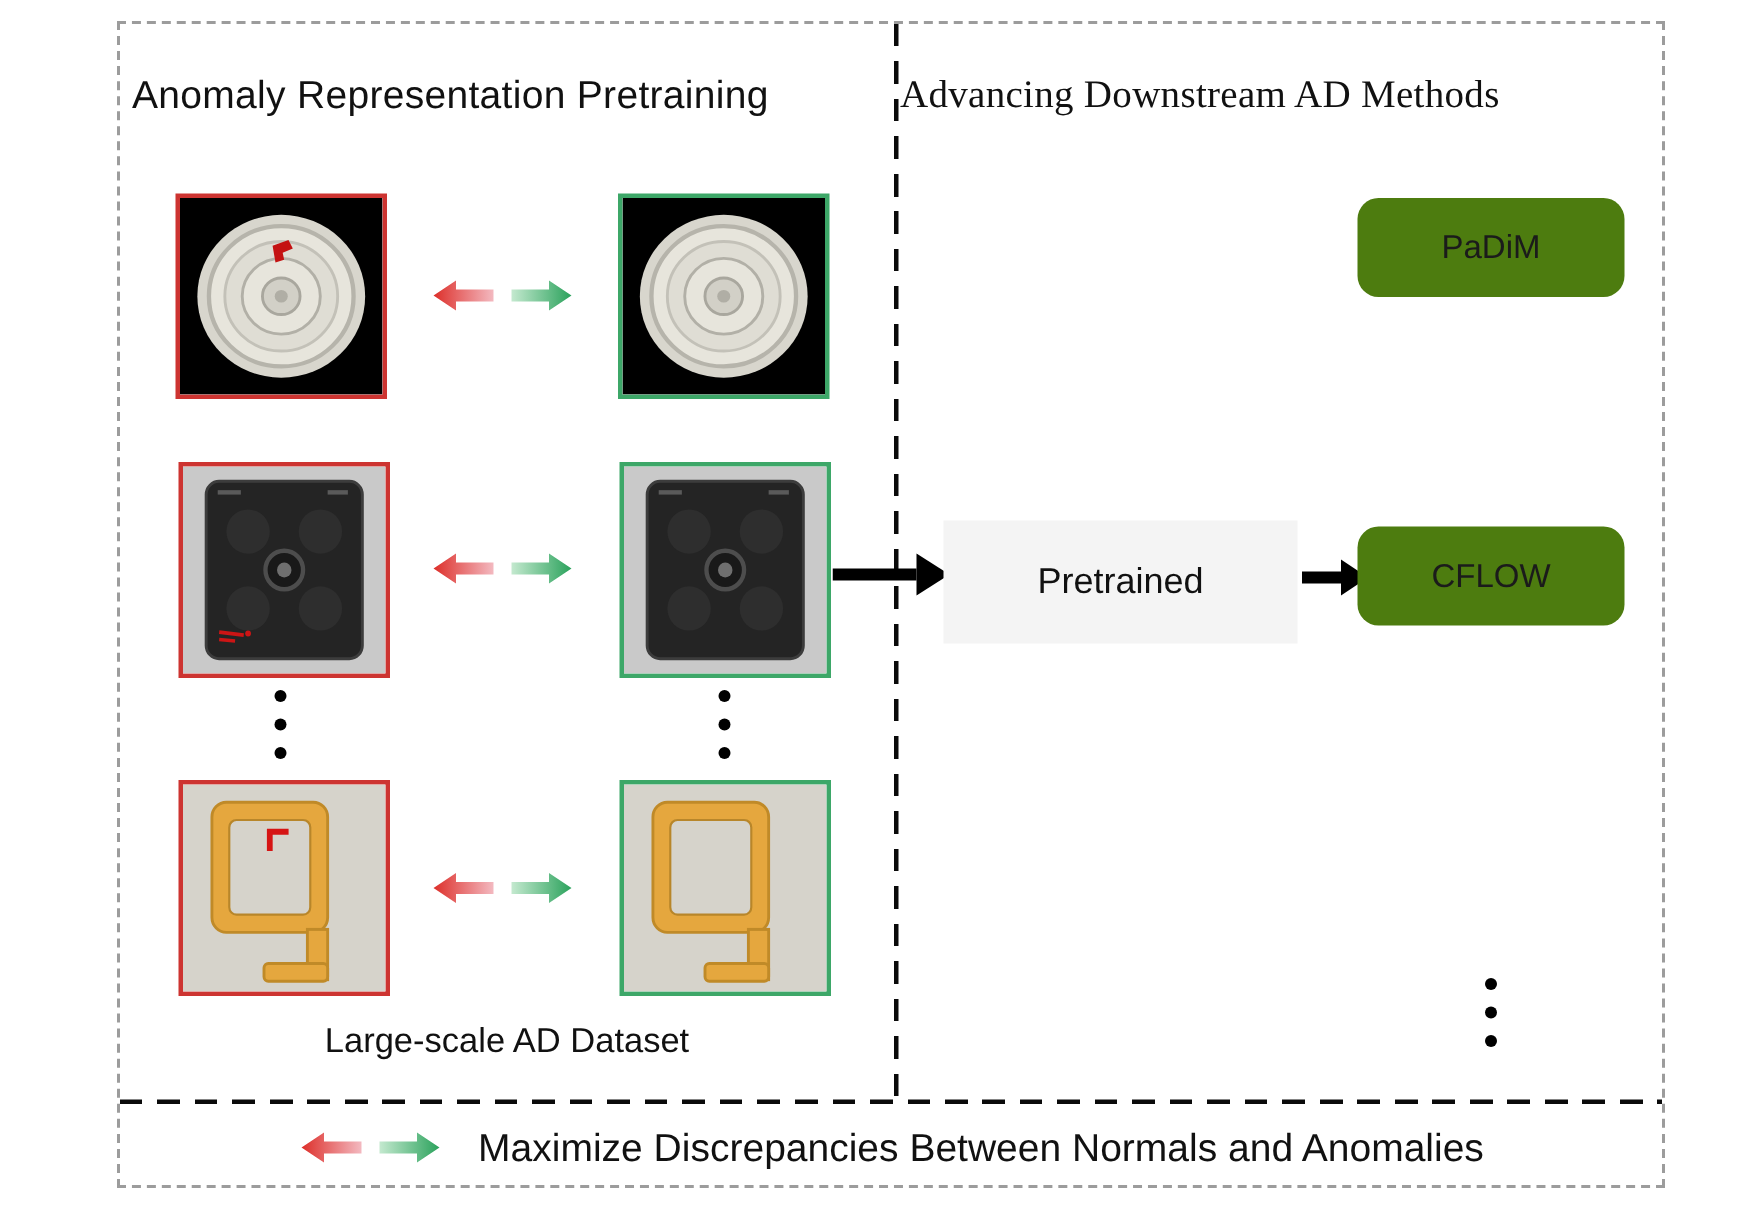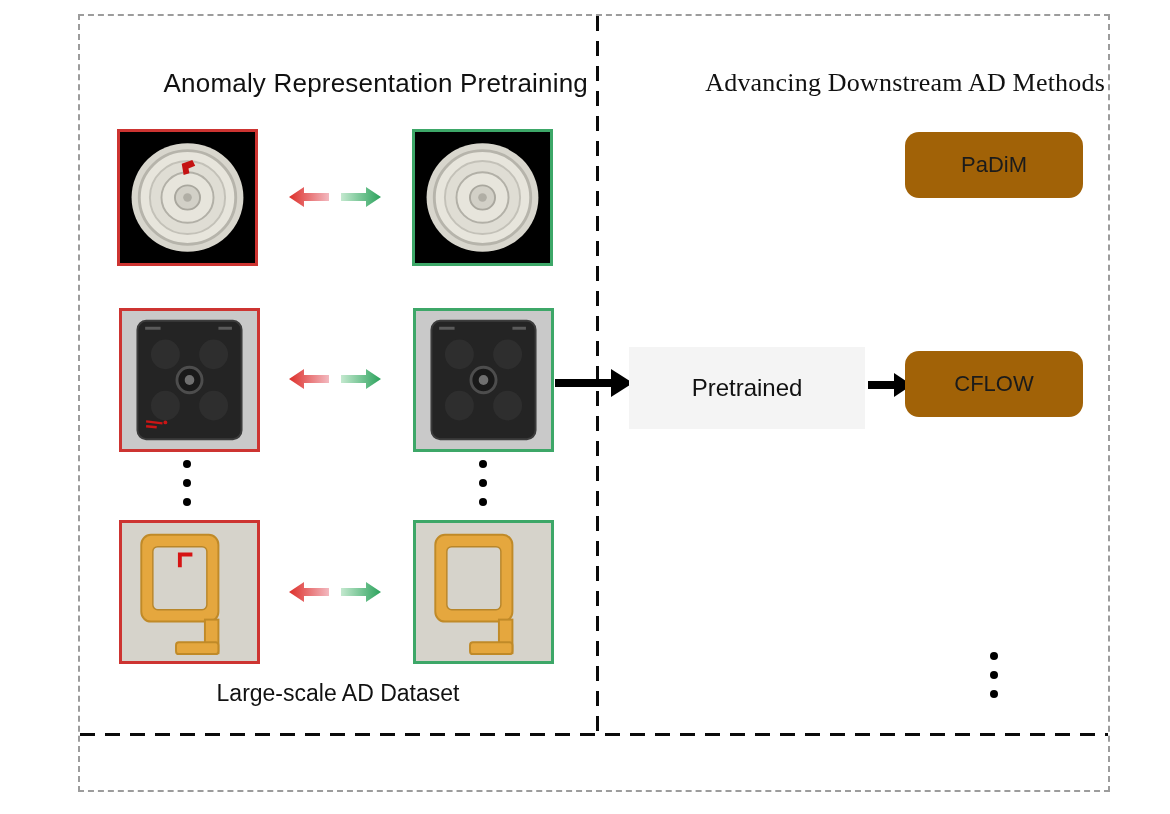--- a/index.html
+++ b/index.html
@@ -12,40 +12,40 @@
     border:2px dashed #9c9c9c; box-sizing:border-box;
   }
   .divider-v {
     position:absolute; left:516px; top:0; width:3px; height:717px;
     background-image:repeating-linear-gradient(to bottom, #0a0a0a 0 15px, transparent 15px 25px);
   }
   .divider-h {
     position:absolute; left:0; top:717px; width:100%; height:3px;
     background-image:repeating-linear-gradient(to right, #0a0a0a 0 15px, transparent 15px 25px);
   }
-  .title { position:absolute; top:52px; font-size:26px; letter-spacing:0.2px; text-align:right; }
+  .title { position:absolute; top:32px; font-size:26px; letter-spacing:0.2px; text-align:left; }
   .title.left  { left:8px;  width:500px; }
   .title.right { left:520px; width:505px;font-family:Liberation Serif, serif; }
   .imgbox { position:absolute; width:141px; box-sizing:border-box; }
   .imgbox svg { width:100%; height:100%; display:block; }
   .imgbox.anomaly { border:3px solid #cd3431; }
   .imgbox.normal  { border:3px solid #3da768; }
   .pairarrow { position:absolute; width:96px; height:26px; }
   .vdots { position:absolute; display:flex; flex-direction:column; gap:11px; align-items:center; }
   .vdots span { width:8px; height:8px; background:#000; border-radius:50%; }
   .dataset-label { position:absolute; left:8px; top:664px; width:500px; text-align:center; font-size:23px; }
   .blackarrow { position:absolute; fill:#000; }
   .pretrained {
     position:absolute; left:549px; top:331px; width:236px; height:82px;
     background:#f4f4f4; display:flex; flex-direction:row; align-items:center;
     justify-content:center; font-size:24px; line-height:1.25;
   }
   .method {
     position:absolute; left:825px; width:178px; height:66px;
-    background:#a16207; border-radius:14px;
+    background:#4d7c0f; border-radius:14px;
     display:flex; align-items:center; justify-content:center;
     font-size:22px; color:#1b1b1b;
   }
   .footer {
     position:absolute; left:0; top:720px; width:100%; height:58px;
     display:flex; align-items:center; justify-content:center; gap:24px;
   }
   .footer .caption { font-size:26px; }
 </style>
 </head>
@@ -191,14 +191,20 @@
   </div>
   <div class="method" style="top:335px;align-items:center;">
     <span>CFLOW</span>
   </div>
   <div class="vdots" style="left:910px; top:636px;">
       <span></span>
       <span></span>
       <span></span>
     </div>
 
+  <div class="footer">
+    <svg viewBox="0 0 96 26" width="96" height="26">
+        <use href="#arrow-pair"></use>
+      </svg>
+    <div class="caption">Maximize Discrepancies Between Normals and Anomalies</div>
+  </div>
 
 </div>
 
 </body></html>

